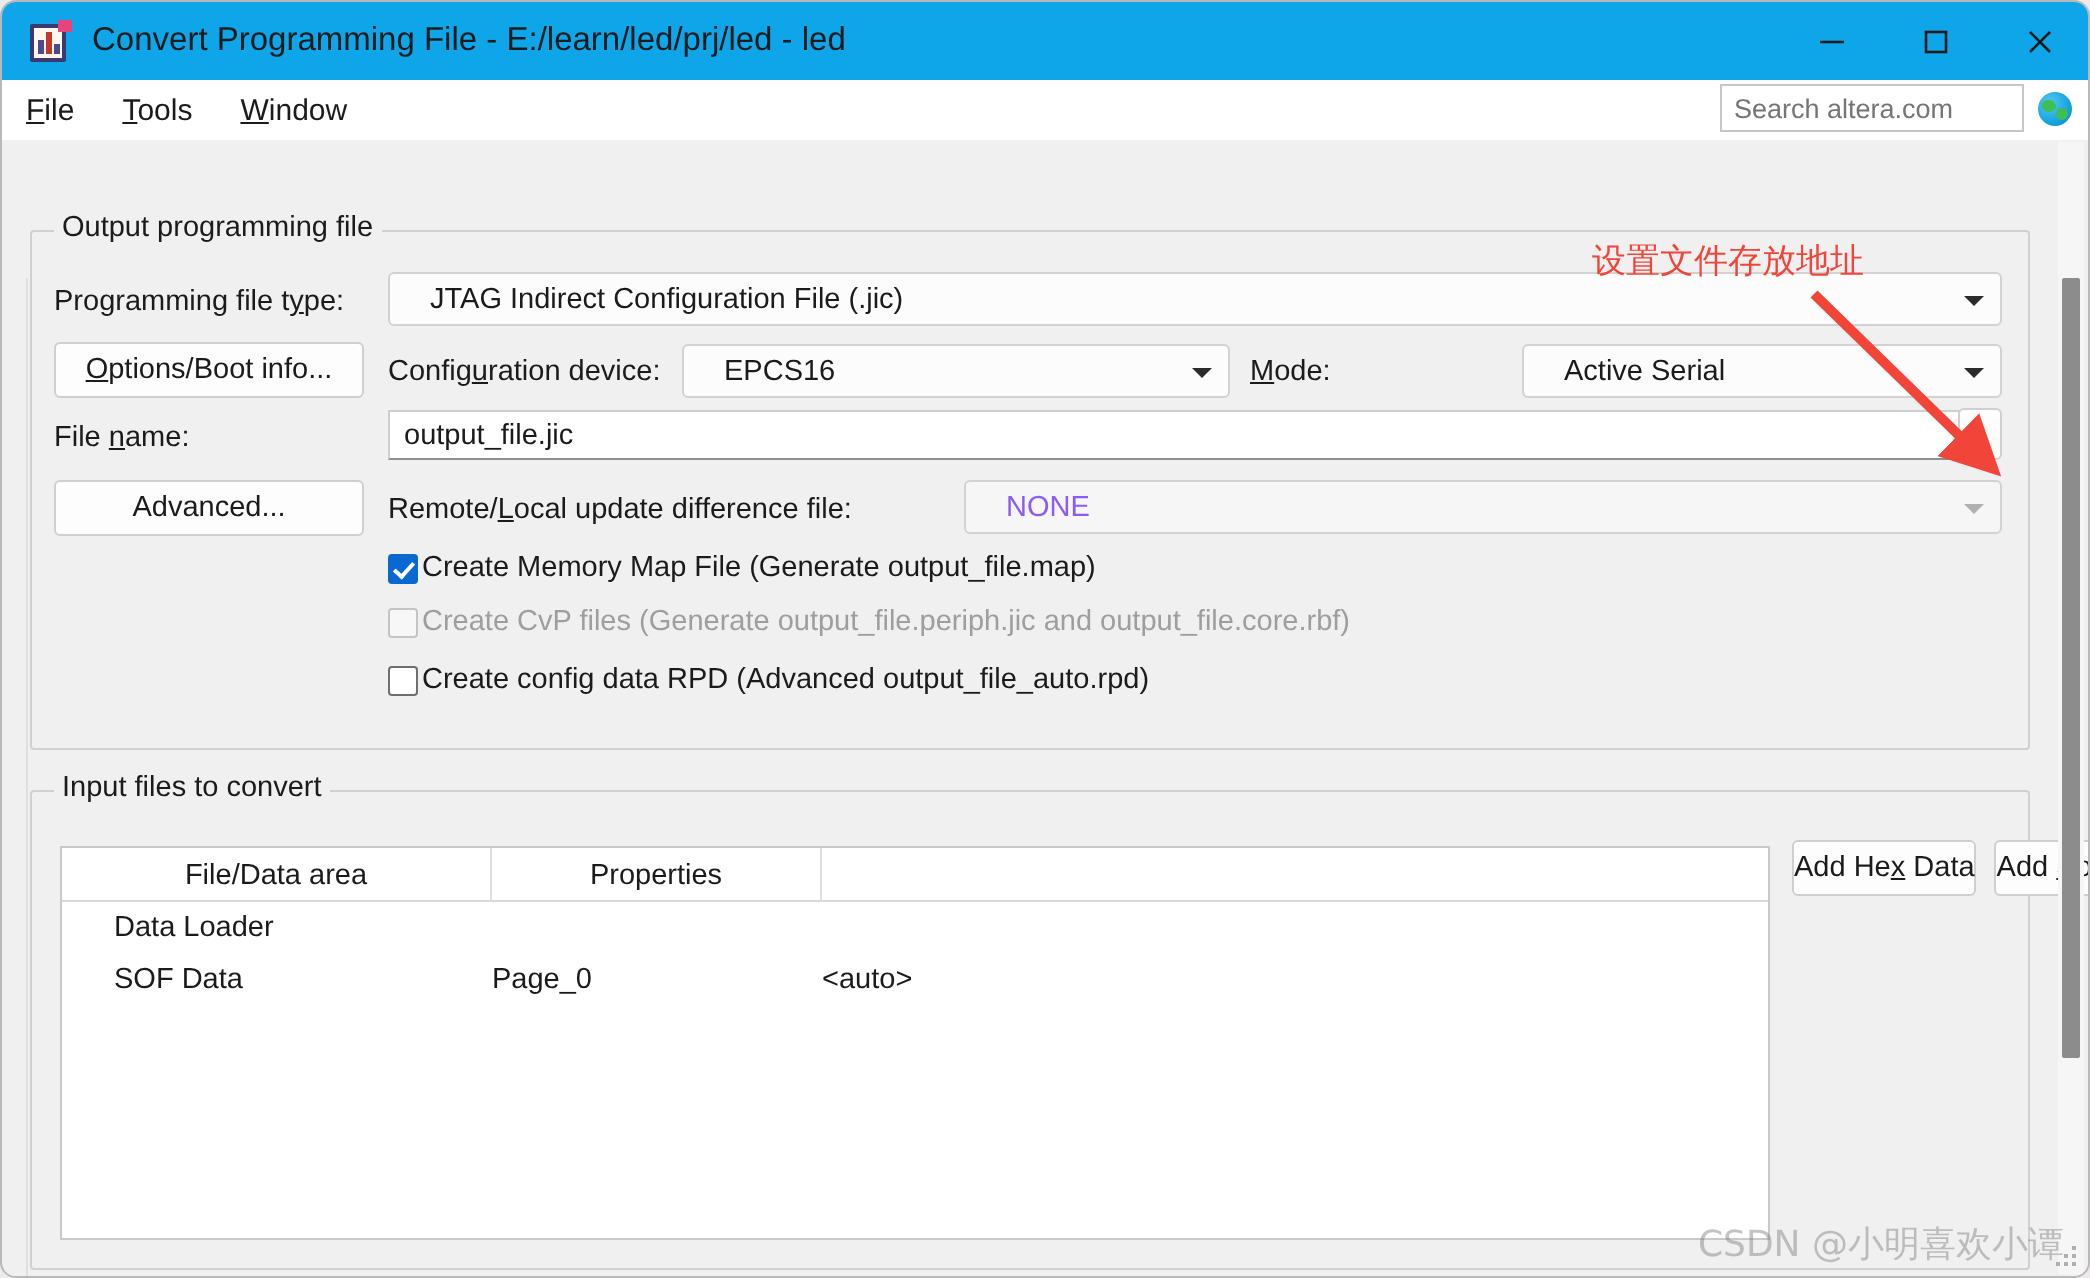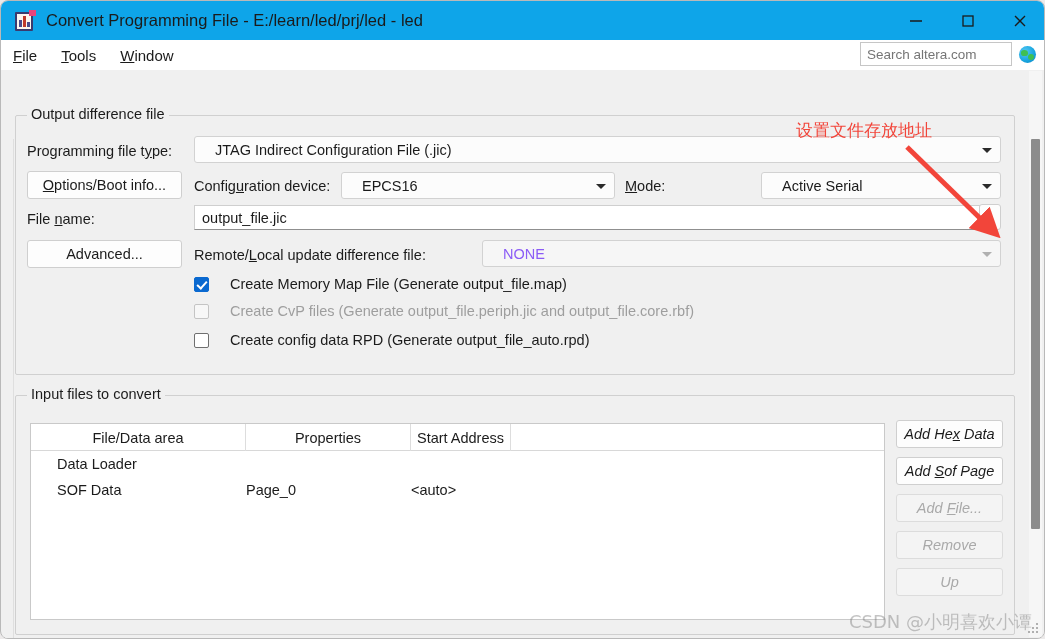--- a/index.html
+++ b/index.html
@@ -220,21 +220,21 @@
   }
   .cbox.checked { background: #0a69d0; border-color: #0a69d0; }
   .cbox.checked::after {
     content:""; position:absolute; left:4px; top:1px;
     width:4px; height:8px;
     border: solid #ffffff; border-width: 0 2px 2px 0;
     transform: rotate(42deg);
   }
   .cbox.dim { border-color: #c4c4c4; background: #f7f7f7; }
   .cbtext {
-    margin-left: 21px;
+    margin-left: 2px;
     font-size: 14.5px; color: #1b1b1b;
     white-space: nowrap;
     text-align: center;
   }
   .cbtext.dim { color: #9e9e9e; }
 
   
   .table {
     position: absolute; left: 14px; top: 27px;
     width: 855px; height: 197px;
@@ -257,21 +257,21 @@
   }
   .c0 { width: 215px; padding-left: 26px; }
   .c1 { width: 165px; }
   .c2 { width: 100px; }
   .c3 { flex: 1; }
   .th.c0 { padding-left: 0; }
 
   .sidebtns {
     position: absolute; left: 880px; top: 24px;
     width: 107px;
-    display: flex; flex-direction: column; gap: 9px; font-style: italic;
+    display: flex; flex-direction: row; gap: 9px;
   }
   .sidebtn {
     height: 28px;
     background: #fdfdfd;
     border: 1px solid #cfcfcf;
     border-radius: 3px;
     font-size: 14.5px; color: #1b1b1b;
     display: flex; align-items: center; justify-content: center;
     white-space: nowrap;
   }
@@ -364,21 +364,21 @@
     <input class="searchbox" placeholder="Search altera.com" style="">
     <div class="globe"></div>
   </div>
 
   <div class="content">
 
     <div class="leftgutter"></div>
 
 
     <div class="groupbox" id="gb-output">
-      <div class="group-title">Output difference file</div>
+      <div class="group-title">Output programming file</div>
 
       <div class="lbl" style="left:11px; top:27px;">
         Programming file t<span class="mnem">y</span>pe:
       </div>
       <div class="combo" style="left:178px; top:20px; width:807px;">
         <span>JTAG Indirect Configuration File (.jic)</span>
         <span class="arrow"></span>
       </div>
 
       <div class="pushbtn" style="left:11px; top:55px; width:155px;">
@@ -419,32 +419,31 @@
       <div class="cbrow" style="left:178px; top:160px;">
         <div class="cbox checked"></div>
         <div class="cbtext">Create Memory Map File (Generate output_file.map)</div>
       </div>
       <div class="cbrow" style="left:178px; top:187px;">
         <div class="cbox dim"></div>
         <div class="cbtext dim">Create CvP files (Generate output_file.periph.jic and output_file.core.rbf)</div>
       </div>
       <div class="cbrow" style="left:178px; top:216px;">
         <div class="cbox"></div>
-        <div class="cbtext">Create config data RPD (Generate output_file_auto.rpd)</div>
+        <div class="cbtext">Create config data RPD (Advanced output_file_auto.rpd)</div>
       </div>
     </div>
 
     <div class="groupbox" id="gb-input">
       <div class="group-title">Input files to convert</div>
 
       <div class="table">
         <div class="thead">
           <div class="th c0">File/Data area</div>
           <div class="th c1">Properties</div>
-          <div class="th c2">Start Address</div>
           <div class="th c3"></div>
         </div>
         <div class="tr">
           <div class="td c0">Data Loader</div>
           <div class="td c1"></div>
           <div class="td c2"></div>
           <div class="td c3"></div>
         </div>
         <div class="tr">
           <div class="td c0">SOF Data</div>

